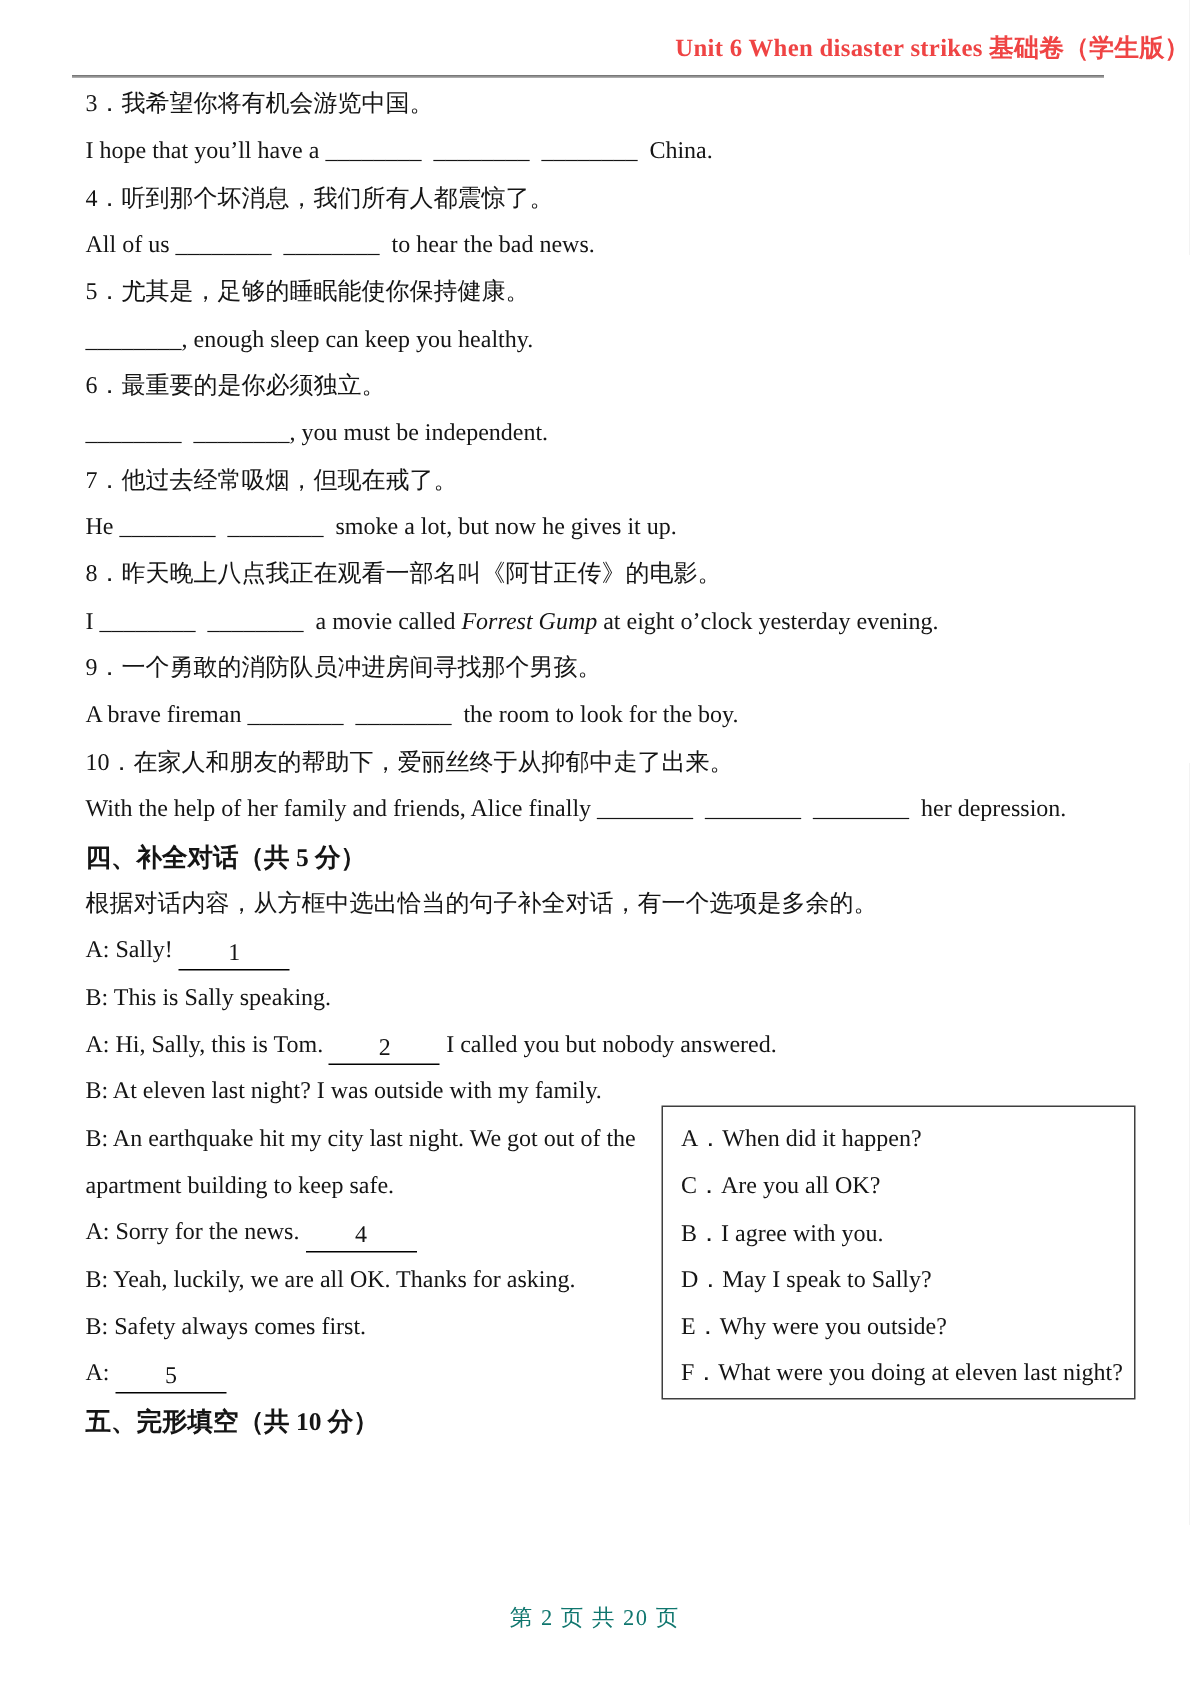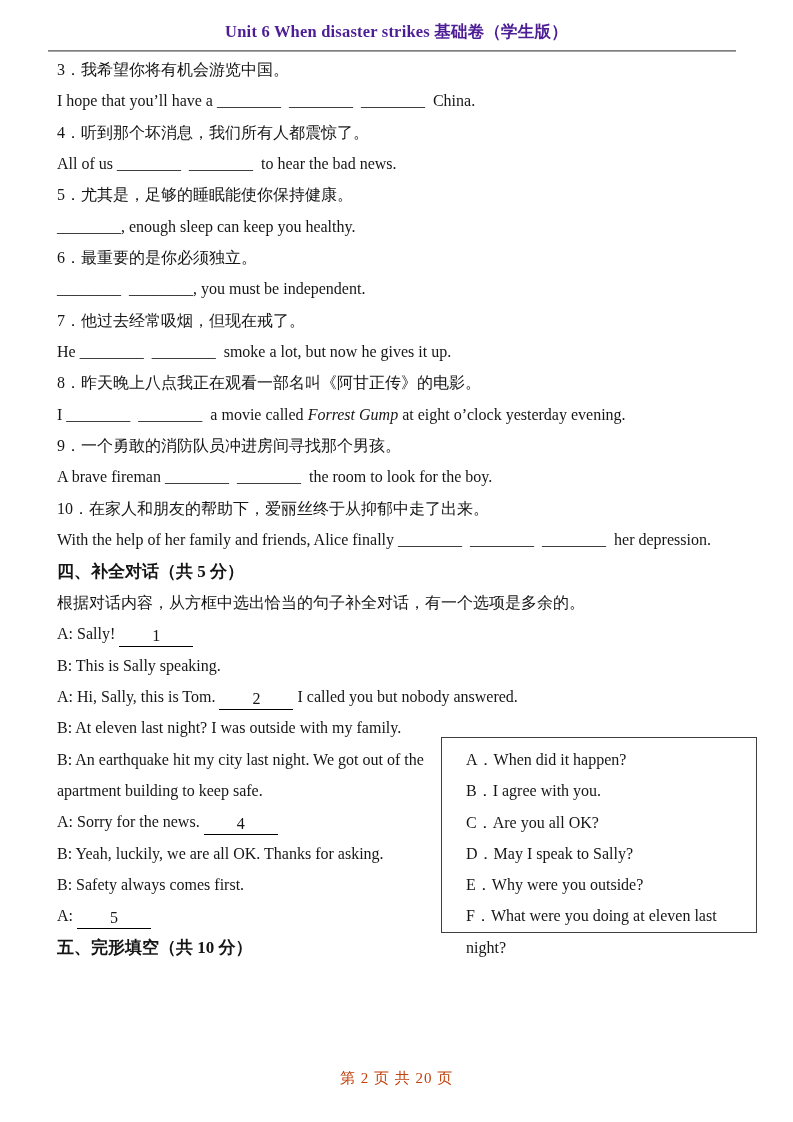--- a/index.html
+++ b/index.html
@@ -2,44 +2,44 @@
 <html><head>
 <meta charset="utf-8">
 <style>
   html,body{margin:0;padding:0;background:#e9e9e9;}
   .page{
     width:793px;height:1122px;margin:0 auto;background:#ffffff;position:relative;
     font-family:"Liberation Serif","DejaVu Serif",serif;font-size:16px;color:#151515;
     overflow:hidden;
   }
   .title{
-    position:absolute;top:21px;left:0;width:100%;text-align:center;
-    font-weight:bold;font-size:16.5px;color:#4c1d95;letter-spacing:.2px;
+    position:absolute;top:21px;left:0;width:100%;text-align:right;
+    font-weight:bold;font-size:16.5px;color:#ef4444;letter-spacing:.2px;
   }
   .rule{
     position:absolute;left:48px;top:50px;width:688px;height:2px;
     background:linear-gradient(#6b6b6b,#b9b9b9);
   }
   .content{position:absolute;left:57px;top:54px;width:691px;}
   .line{margin:0;line-height:31.35px;white-space:pre-wrap;}
   .heading{font-weight:bold;font-size:17px;}
   .numblank{
     display:inline-block;width:74px;border-bottom:1.4px solid #000;
     text-align:center;line-height:18px;height:19px;vertical-align:-2px;
   }
   .italic{font-style:italic;margin-top:38px;}
   .options-box{
     position:absolute;left:441px;top:737px;width:316px;height:196px;
     box-sizing:border-box;border:1.5px solid #3f3f3f;background:#ffffff;
-    padding:6px 4px 0 24px;
+    padding:6px 4px 0 12px;
   }
   .opt{line-height:31.3px;white-space:pre-wrap;}
   .footer{
     position:absolute;top:1069px;left:0;width:100%;text-align:center;
-    font-size:15px;color:#c2410c;letter-spacing:1px;
+    font-size:15px;color:#0f766e;letter-spacing:1px;
   }
 </style>
 </head>
 <body>
 
 <div class="page">
   <div class="title">Unit 6 When disaster strikes 基础卷（学生版）</div>
   <div class="rule"></div>
 
   <div class="content">
@@ -72,21 +72,21 @@
         <p class="line"><span>A: Sorry for the news. </span><span class="numblank">4</span></p>
         <p class="line"><span>B: Yeah, luckily, we are all OK. Thanks for asking.</span></p>
         <p class="line"><span>B: Safety always comes first.</span></p>
         <p class="line"><span>A: </span><span class="numblank">5</span></p>
       </div>
     <p class="line heading">五、完形填空（共 10 分）</p>
   </div>
 
   <div class="options-box" id="options-box">
       <div class="opt">A．When did it happen?</div>
+      <div class="opt">C．Are you all OK?</div>
       <div class="opt">B．I agree with you.</div>
-      <div class="opt">C．Are you all OK?</div>
       <div class="opt">D．May I speak to Sally?</div>
       <div class="opt">E．Why were you outside?</div>
       <div class="opt">F．What were you doing at eleven last night?</div>
     </div>
 
   <div class="footer">第 2 页 共 20 页</div>
 </div>
 
 </body></html>

